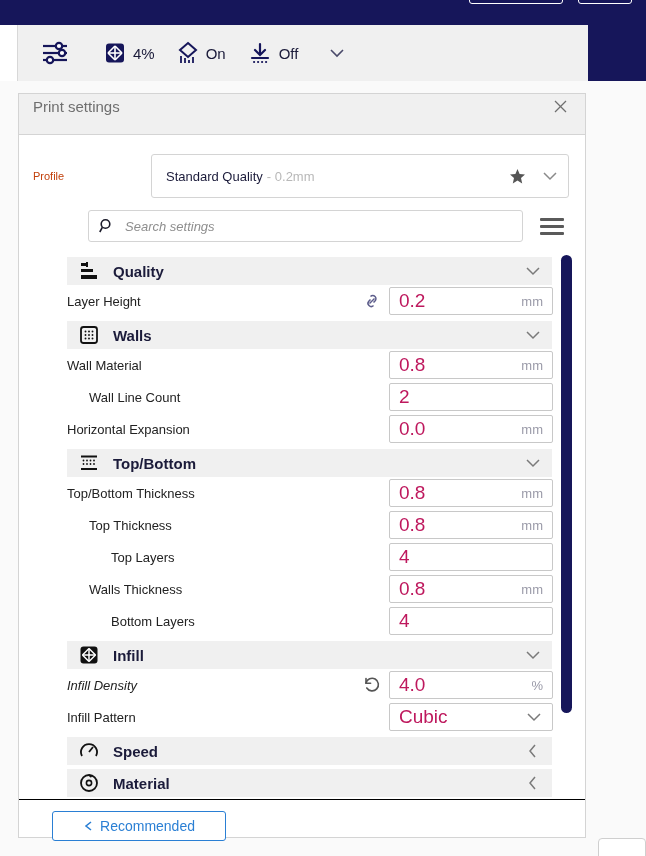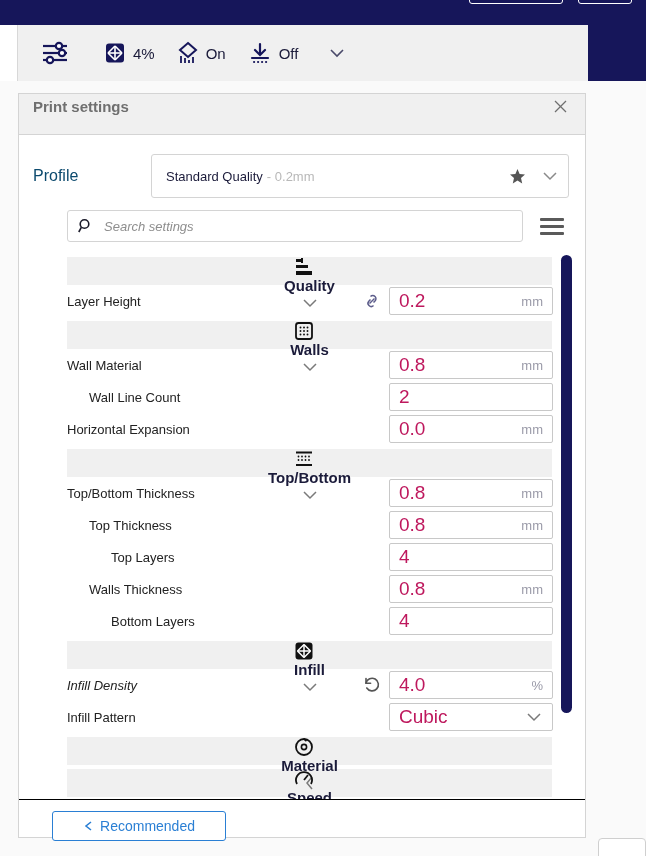--- a/index.html
+++ b/index.html
@@ -49,49 +49,49 @@
   .sb-stat-val { font-size: 15px; color: #1b1b3a; }
   .sb-caret { margin-left: 8px; color: #4a4a6a; }
 
   
   .panel {
     position: absolute; left: 18px; top: 93px; width: 568px; height: 745px;
     background: #ffffff; border: 1px solid #d4d4d4;
   }
   .panel-header {
     height: 41px; background: #f0f0f0; border-bottom: 1px solid #d4d4d4;
-    display: flex; align-items: center; padding: 0 14px 15px 14px; font-weight: bold;
+    display: flex; align-items: center; padding: 0 14px 15px 14px;
   }
   .panel-title { font-size: 15px; color: #6f6f6f; flex: 1; }
   .panel-close {
     width: 22px; height: 22px; display: flex; align-items: center;
     justify-content: center; color: #6f6f6f; font-size: 16px; cursor: pointer;
   }
 
   
   .profile-row {
     display: flex; align-items: center; padding: 19px 16px 12px 14px;
   }
-  .profile-label { font-size: 16px; color: #0c4a6e; width: 118px; }
+  .profile-label { font-size: 11px; color: #c2410c; width: 118px; }
   .profile-select {
     flex: 1; height: 44px; border: 1px solid #d4d4d4; border-radius: 3px;
     background: #fff; display: flex; align-items: center; padding: 0 10px 0 14px;
     cursor: pointer;
   }
   .profile-name { font-size: 13px; color: #1b1b3a; }
   .profile-sub { font-size: 13px; color: #b8b8b8; margin-left: 4px; }
   .profile-spacer { flex: 1; }
   .star-icon { color: #555; font-size: 15px; margin-right: 16px; }
   .chev { color: #8a8a8a; }
 
   
   .search-row { display: flex; align-items: center; padding: 0 16px 0 48px; }
   .search-box {
     flex: 1; height: 32px; border: 1px solid #d4d4d4; border-radius: 3px;
-    background: #fff; display: flex; align-items: center; padding: 0 10px;
+    background: #fff; display: flex; align-items: center; padding: 0 10px; margin-left: 21px;
   }
   .search-input {
     border: 0; outline: 0; flex: 1; margin-left: 10px;
     font-family: "Liberation Sans", sans-serif;
     font-size: 13px; font-style: italic; color: #3a3a3a; background: transparent;
   }
   .search-input::placeholder { color: #8e8e8e; font-style: italic; }
   .hamburger {
     width: 34px; height: 32px; margin-left: 12px; display: flex;
     flex-direction: column; justify-content: center; align-items: center;
@@ -104,21 +104,21 @@
   
   .list-wrap {
     position: relative; margin-top: 11px;
     height: 574px; overflow: hidden;
   }
   .list-inner { position: relative; width: 534px; margin-left: 0; }
 
   .section {
     display: flex; align-items: center; height: 28px;
     background: #f0f0f0; margin: 4px 0 0 0; width: 485px; margin-left: 48px;
-    padding: 0 10px 0 10px; cursor: pointer; flex-direction: column;
+    padding: 0 10px 0 10px; cursor: pointer;
   }
   .section-icon {
     width: 24px; height: 22px; display: flex; align-items: center;
     justify-content: center; color: #111; margin-right: 12px;
   }
   .section-title { font-size: 15px; font-weight: bold; color: #1b1b3a; flex: 1; }
   .section-chev { color: #7a7a7a; font-size: 13px; }
 
   .setting {
     display: flex; align-items: center; height: 32px; margin-top: 0;
@@ -487,40 +487,40 @@
               <span class="value-chev">
                 <svg width="18" height="18" viewBox="0 0 18 18">
                   <path d="M3 6 L9 12 L15 6" fill="none" stroke="#7a7a7a" stroke-width="1.5"></path>
                 </svg>
               </span>
             </div>
           </div>
           <div class="section">
             <span class="section-icon">
               <svg width="20" height="20" viewBox="0 0 20 20">
+                <path d="M3 15 A8 8 0 1 1 17 15" fill="none" stroke="#111" stroke-width="1.8"></path>
+                <line x1="10" y1="11" x2="14" y2="6" stroke="#111" stroke-width="1.8"></line>
+              </svg>
+            </span>
+            <span class="section-title">Speed</span>
+            <span class="section-chev">
+              <svg width="18" height="18" viewBox="0 0 18 18">
+                <path d="M11 3 L6 9 L11 15" fill="none" stroke="#7a7a7a" stroke-width="1.5"></path>
+              </svg>
+            </span>
+          </div>
+          <div class="section">
+            <span class="section-icon">
+              <svg width="20" height="20" viewBox="0 0 20 20">
                 <circle cx="10" cy="10" r="8" fill="none" stroke="#111" stroke-width="1.8"></circle>
                 <circle cx="10" cy="10" r="2.6" fill="none" stroke="#111" stroke-width="1.6"></circle>
                 <path d="M10 2 L12.5 4" stroke="#111" stroke-width="1.8" fill="none"></path>
               </svg>
             </span>
             <span class="section-title">Material</span>
-            <span class="section-chev">
-              <svg width="18" height="18" viewBox="0 0 18 18">
-                <path d="M11 3 L6 9 L11 15" fill="none" stroke="#7a7a7a" stroke-width="1.5"></path>
-              </svg>
-            </span>
-          </div>
-          <div class="section">
-            <span class="section-icon">
-              <svg width="20" height="20" viewBox="0 0 20 20">
-                <path d="M3 15 A8 8 0 1 1 17 15" fill="none" stroke="#111" stroke-width="1.8"></path>
-                <line x1="10" y1="11" x2="14" y2="6" stroke="#111" stroke-width="1.8"></line>
-              </svg>
-            </span>
-            <span class="section-title">Speed</span>
             <span class="section-chev">
               <svg width="18" height="18" viewBox="0 0 18 18">
                 <path d="M11 3 L6 9 L11 15" fill="none" stroke="#7a7a7a" stroke-width="1.5"></path>
               </svg>
             </span>
           </div>
           <div class="section">
             <span class="section-icon">
               <svg width="20" height="20" viewBox="0 0 20 20">
                 <path d="M3 14 L13 14" stroke="#111" stroke-width="2" fill="none"></path>

